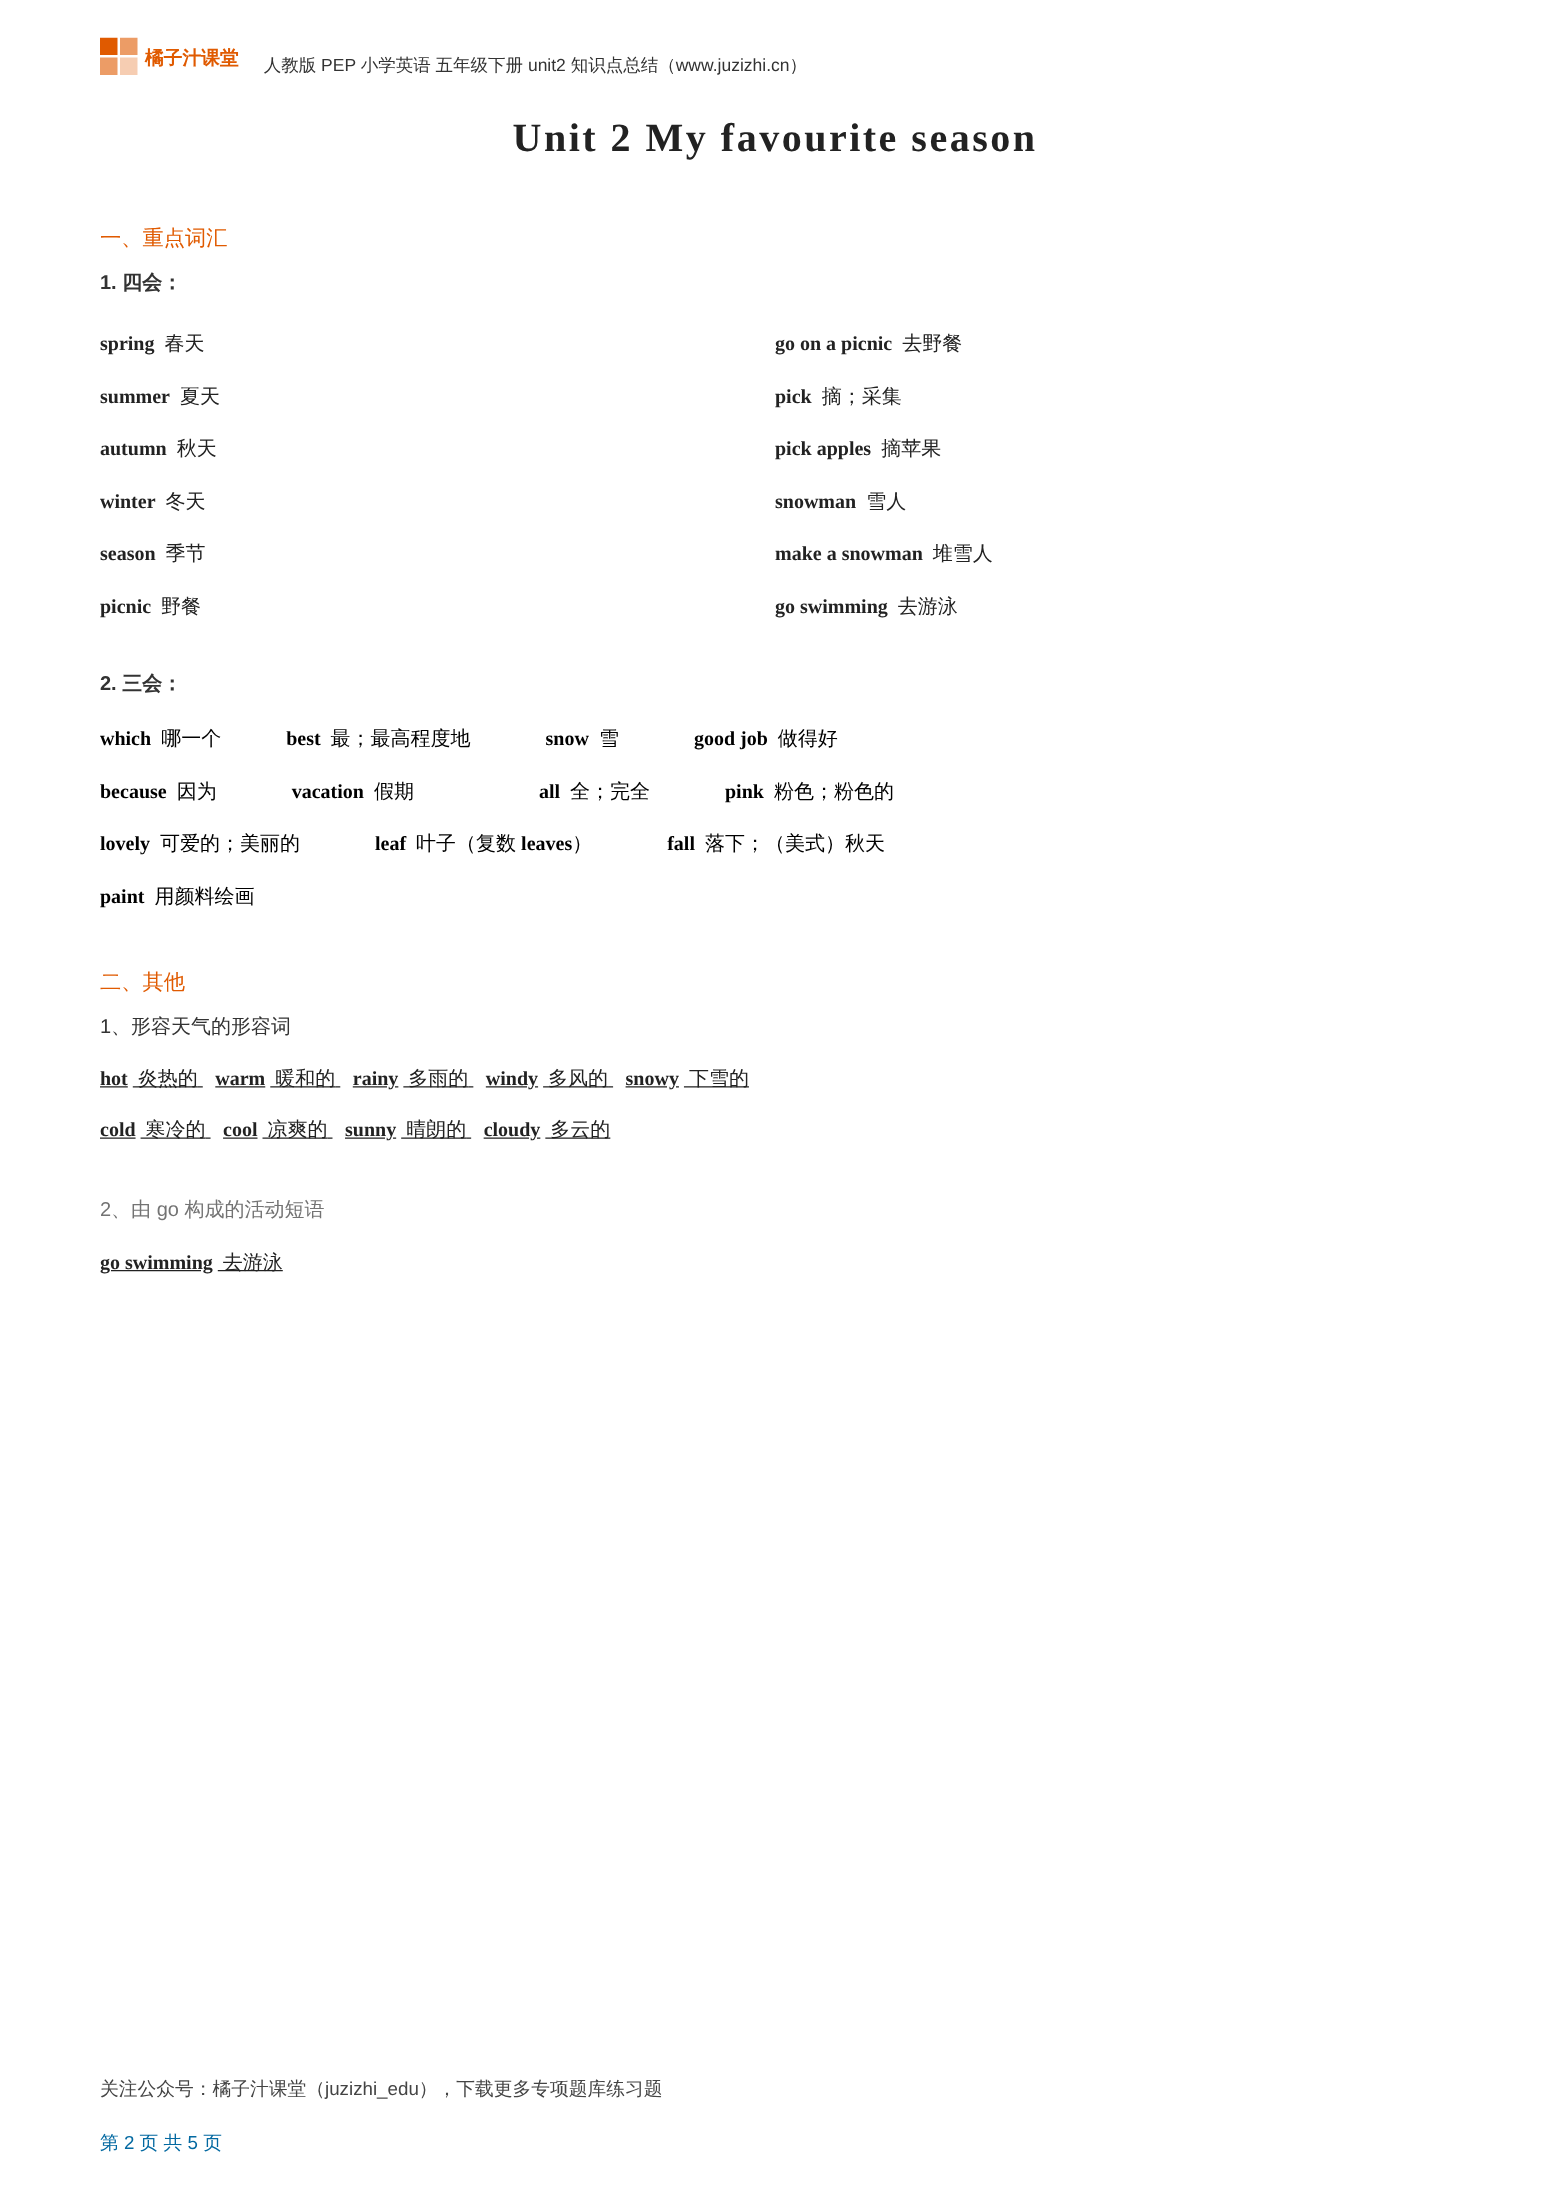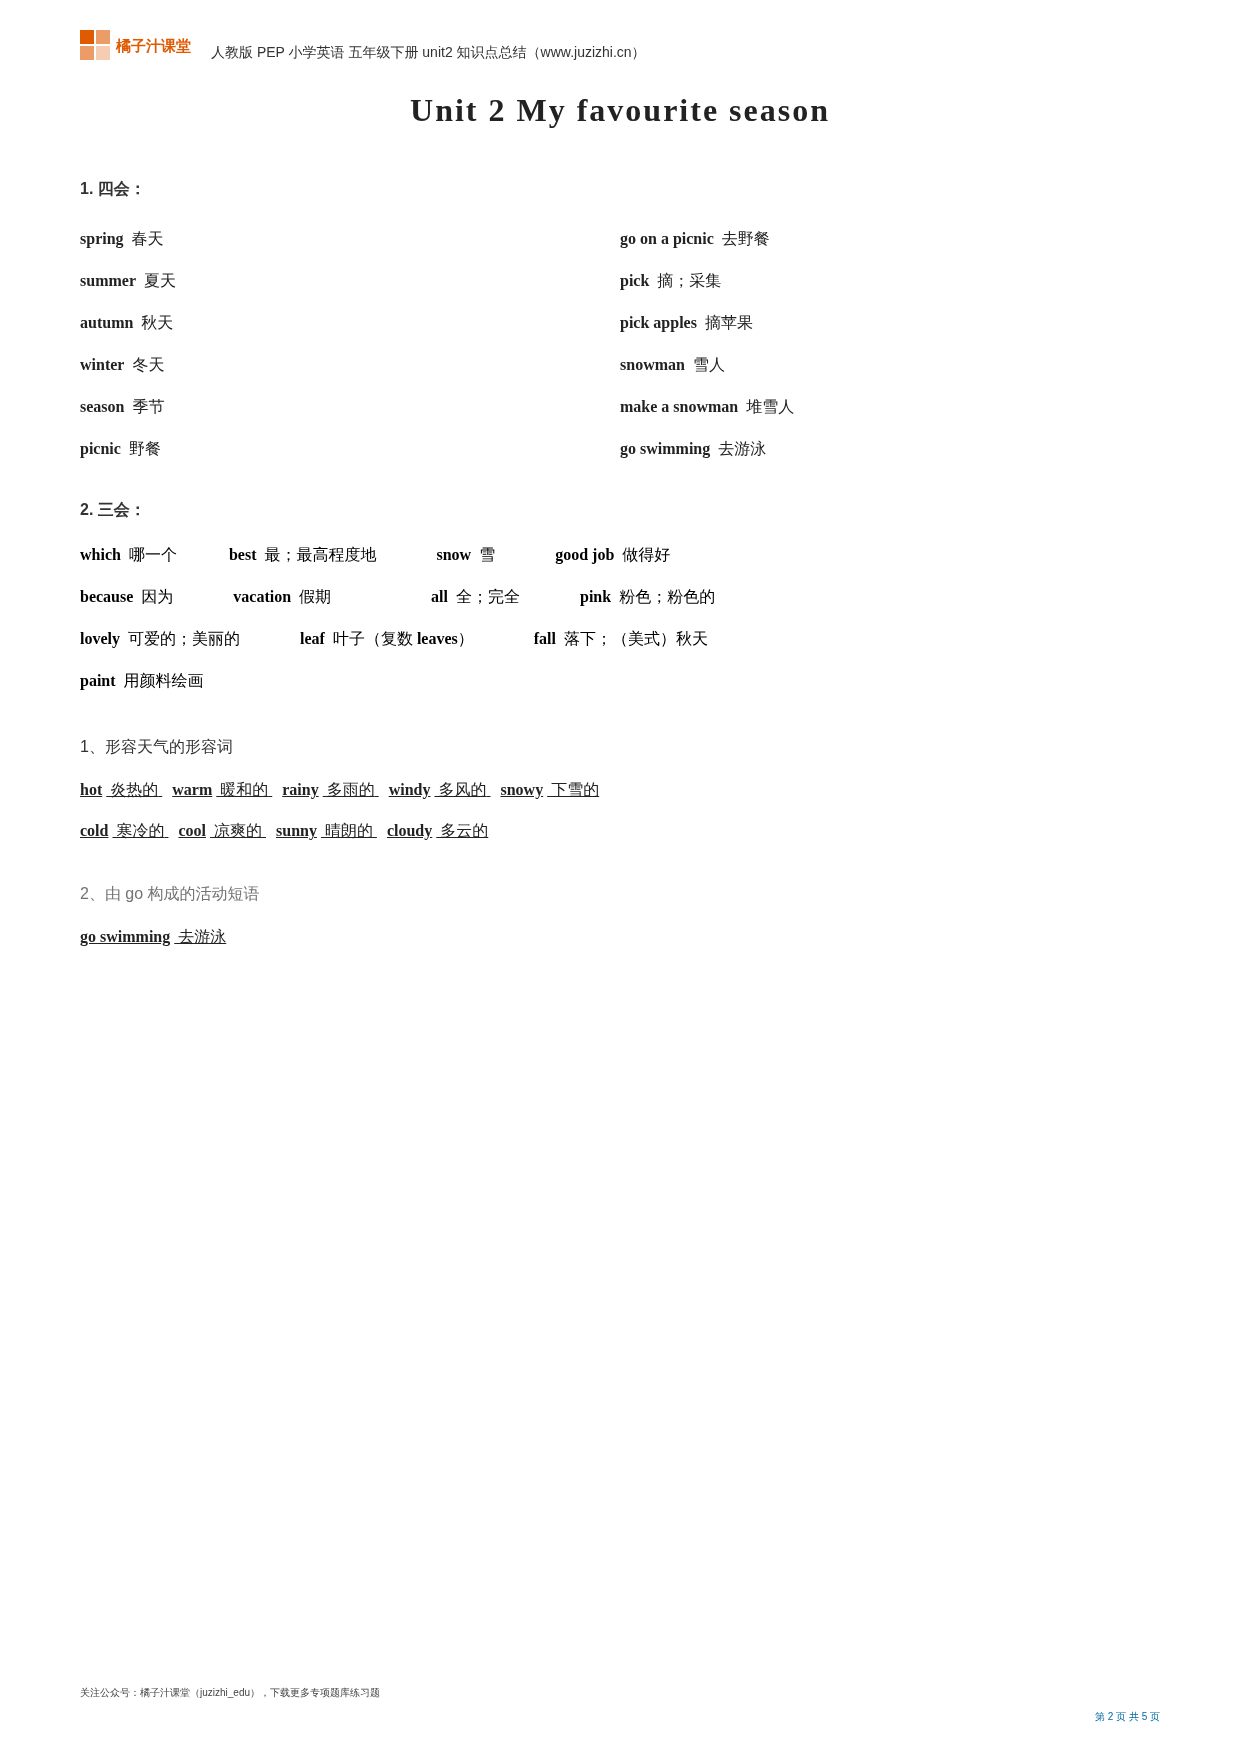--- a/index.html
+++ b/index.html
@@ -112,24 +112,25 @@
 
     
     .footer {
       position: absolute;
       bottom: 30px;
       left: 0;
       right: 0;
       display: flex;
       justify-content: space-between;
       padding: 0 80px;
-      font-size: 10px;
+      font-size: 15px;
       color: #555;
       font-family: "Microsoft YaHei", sans-serif;
       border-top: none;
+      flex-direction: column;
     }
     .footer-left { color: #444; }
     .footer-right { color: #0369a1; margin-top: 24px; }
 
     .vocab-en { font-family: "Times New Roman", serif; font-weight: bold; }
     .vocab-cn { font-family: "SimSun", serif; margin-left: 4px; }
   </style>
 </head>
 <body>
 
@@ -145,20 +146,21 @@
         <rect x="16" y="16" width="14" height="14" fill="#e05a00" opacity="0.3"></rect>
       </svg>
       <span class="logo-text">橘子汁课堂</span>
     </div>
     <span class="header-title">人教版 PEP 小学英语  五年级下册   unit2 知识点总结（www.juzizhi.cn）</span>
   </div>
 
   <h1 class="main-title">Unit 2  My favourite  season</h1>
 
   <div>
+    <div class="section-heading">一、重点词汇</div>
 
     <div class="sub-heading">1. 四会：</div>
 
     <div class="vocab-grid">
 
       <div>
         <div class="vocab-item">
           <span class="vocab-en">spring</span><span class="vocab-cn"> 春天</span>
         </div>
         <div class="vocab-item">
@@ -247,20 +249,21 @@
 
       <div class="san-hui-row">
         <span>
           <span class="vocab-en">paint</span><span class="vocab-cn"> 用颜料绘画</span>
         </span>
       </div>
     </div>
   </div>
 
   <div class="other-section">
+    <div class="section-heading">二、其他</div>
 
     <div style="margin-bottom: 16px;">
       <div style="font-size:16px; font-family:'Microsoft YaHei',sans-serif; color:#333; margin-bottom:14px;">1、形容天气的形容词</div>
 
       <div class="weather-words">
         <span style="margin-right: 10px;">
           <span class="vocab-en"> hot</span><span class="vocab-cn"> 炎热的</span>
         </span>
         <span style="margin-right: 10px;">
           <span class="vocab-en">  warm</span><span class="vocab-cn"> 暖和的</span>

